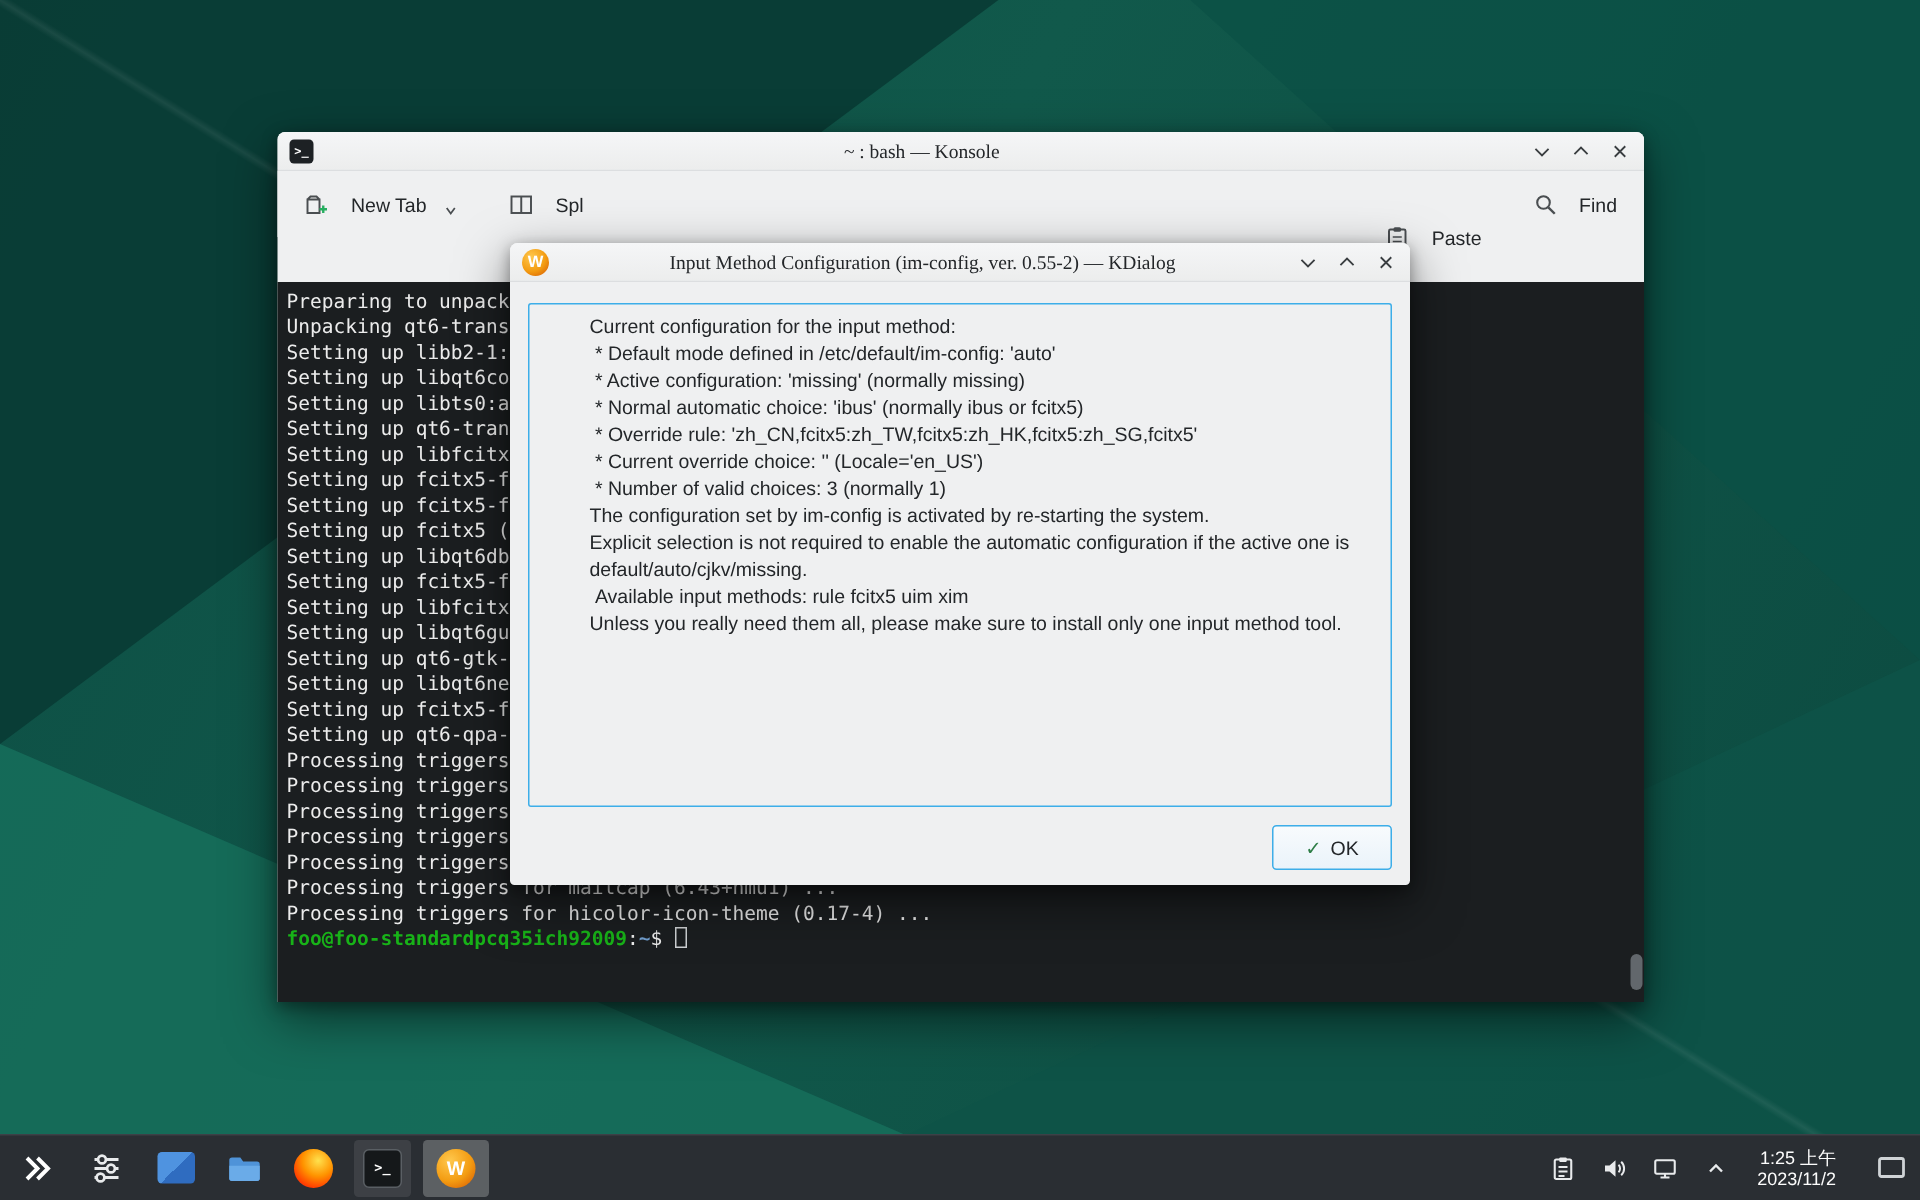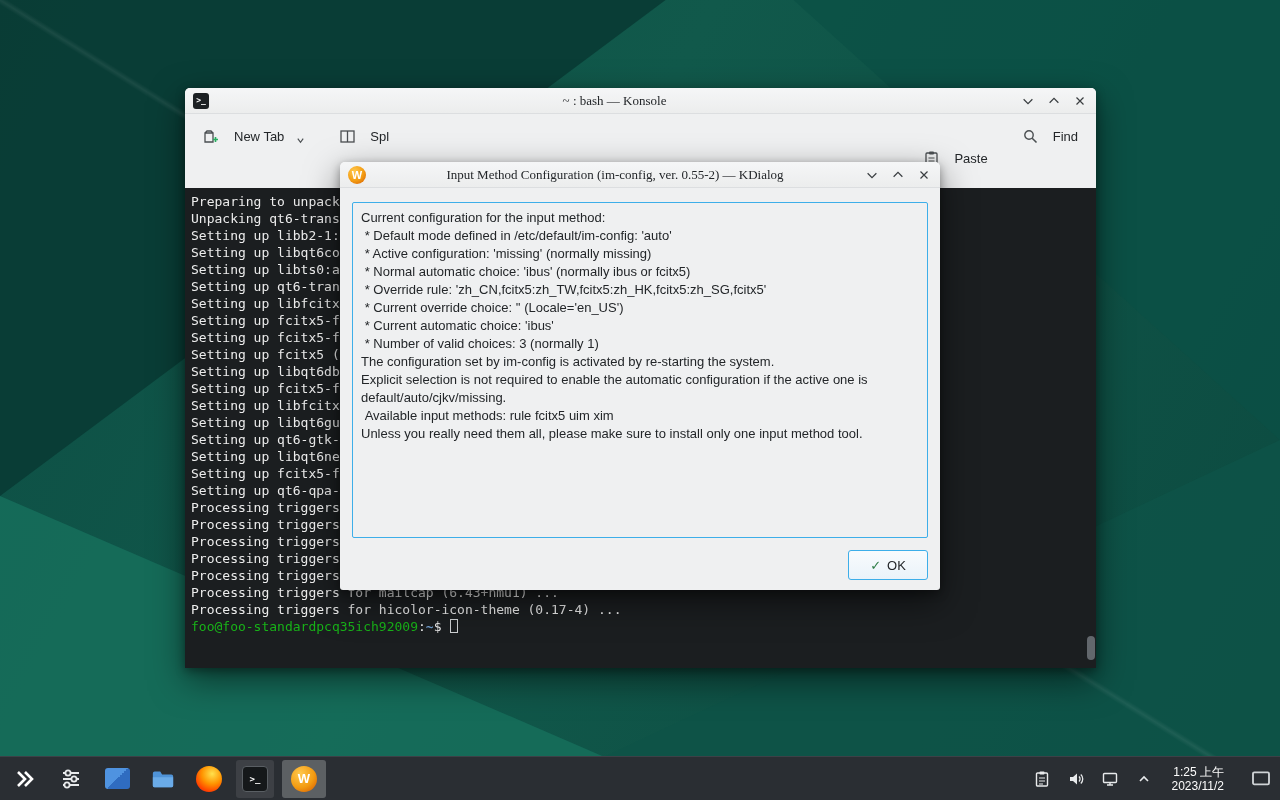--- a/index.html
+++ b/index.html
@@ -29,32 +29,32 @@
   .menubar { height:30px; display:flex; align-items:center; padding:0 6px; background:#eff0f1; }
   .menu-item { font-size:13px; color:#232629; padding:0 10px; line-height:30px; cursor:default; }
   .toolbar { height:44px; display:flex; align-items:center; padding:0 12px; gap:22px; background:#eff0f1; }
   .tbtn { display:flex; align-items:center; gap:14px; background:none; border:none; font-size:13px; color:#232629; cursor:pointer; padding:4px 6px; }
   .tbtn svg { width:17px; height:17px; }
   .tbtn .mini-chevron { width:9px; height:9px; margin-left:-2px; margin-top:8px; }
   .tbtn.right { margin-left:auto;margin-top:44px; }
 
   .terminal { position:absolute; left:0; right:0; top:100px; bottom:0; background:#1b1e20; padding:5px 0 0 6px; font:13px/17px "DejaVu Sans Mono",monospace; color:#ececec; overflow:hidden; }
   .tline { white-space:pre; height:17px; }
-  .p-user { color:#18b218; font-weight:normal; }
+  .p-user { color:#18b218; font-weight:bold; }
   .p-colon,.p-dollar { color:#ececec; }
   .p-path { color:#729fcf; font-weight:bold; }
   .cursor { display:inline-block; width:8px; height:14px; border:1px solid #cfd2d4; vertical-align:-2px; margin-left:9px; }
   .t-scrollbar { position:absolute; top:0; right:1px; width:9px; height:100%; }
   .t-thumb { position:absolute; right:0; top:448px; width:8px; height:24px; background:#62676c; border-radius:4px; }
 
   
   .kdialog { left:340px; top:162px; width:600px; height:428px; border-radius:5px 5px 3px 3px; }
   .dlg-icon { width:18px; height:18px; border-radius:50%; background:radial-gradient(circle at 35% 30%,#ffc84d,#f39c12 55%,#d35400 100%); color:#fff; font-size:11px; font-weight:bold; display:flex; align-items:center; justify-content:center; }
   .msg-frame { position:absolute; left:12px; right:12px; top:40px; height:336px; border:1px solid #3daee9; border-radius:2px; background:#eff0f1; padding:6px 8px; font-size:13px; line-height:18px; color:#232629; overflow:hidden; }
-  .mline { white-space:pre-wrap; }
+  .mline { white-space:pre-wrap;margin-left:32px; }
   .ok-btn { position:absolute; right:12px; bottom:10px; width:80px; height:30px; border:1px solid #3daee9; border-radius:3px; background:linear-gradient(#f8fbfd,#eaf3fa); font-size:13px; color:#232629; display:flex; align-items:center; justify-content:center; gap:6px; cursor:pointer; }
   .ok-check { color:#2d7d46; font-size:13px; }
 
   
   .taskbar { position:absolute; left:0; right:0; bottom:0; height:44px; background:#2a2e33; border-top:1px solid #3c4147; display:flex; align-items:center; padding:0 6px; }
   .tb-btn { width:38px; height:38px; background:none; border:none; display:flex; align-items:center; justify-content:center; cursor:pointer; margin-right:8px; }
   .tb-btn svg { width:24px; height:24px; }
   .task { border-radius:3px; }
   .task.running { background:rgba(255,255,255,.09); }
   .task.active { background:rgba(255,255,255,.24); width:44px; }
@@ -198,21 +198,20 @@
     </span>
   </div>
 
   <div class="msg-frame">
     <div class="mline">Current configuration for the input method:</div>
     <div class="mline"> * Default mode defined in /etc/default/im-config: 'auto'</div>
     <div class="mline"> * Active configuration: 'missing' (normally missing)</div>
     <div class="mline"> * Normal automatic choice: 'ibus' (normally ibus or fcitx5)</div>
     <div class="mline"> * Override rule: 'zh_CN,fcitx5:zh_TW,fcitx5:zh_HK,fcitx5:zh_SG,fcitx5'</div>
     <div class="mline"> * Current override choice: '' (Locale='en_US')</div>
-    <div class="mline"> * Current automatic choice: 'ibus'</div>
     <div class="mline"> * Number of valid choices: 3 (normally 1)</div>
     <div class="mline">The configuration set by im-config is activated by re-starting the system.</div>
     <div class="mline">Explicit selection is not required to enable the automatic configuration if the active one is default/auto/cjkv/missing.</div>
     <div class="mline"> Available input methods: rule fcitx5 uim xim</div>
     <div class="mline">Unless you really need them all, please make sure to install only one input method tool.</div>
   </div>
 
   <button class="ok-btn">
     <span class="ok-check">✓</span>
     <span>OK</span>

